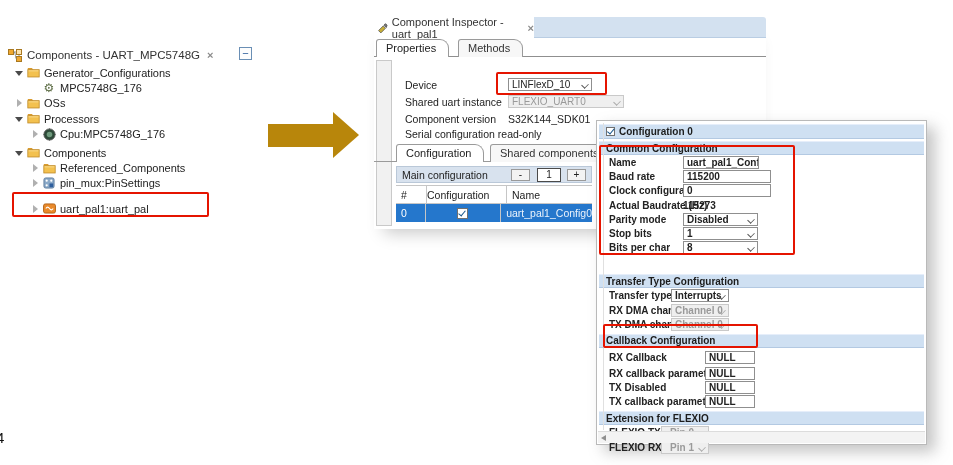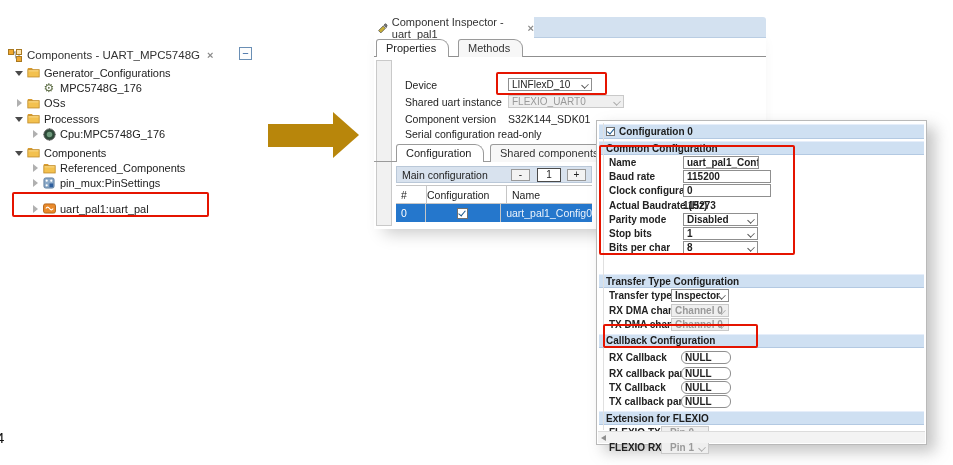--- a/index.html
+++ b/index.html
@@ -78,21 +78,21 @@
           font-size:10px;color:#1c1c1c;padding:0 0 0 7px;display:flex;align-items:center;box-sizing:content-box;white-space:nowrap;}
   .secbar.titlebar{margin-top:3px;height:13px;}
   .secbar.titlebar .cb{margin-right:4px;}
   .rrow{position:relative;height:14.2px;font-size:10px;}
   .rrow.tall{height:18px;}
   .rrow .lbl{position:absolute;left:12px;top:2px;white-space:nowrap;color:#222;}
   .rrow .fld{position:absolute;top:1px;}
   .rrow .ftext{position:absolute;top:2px;font-size:10px;}
   .sec-common .fld,.sec-common .ftext{left:86px;}
   .sec-transfer .fld{left:74px;}
-  .sec-callback .fld{left:84px;border-radius:6px;}
+  .sec-callback .fld{left:108px;}
   .sec-flexio .fld{left:64px;justify-content:flex-end;}
   .hscroll{position:absolute;left:1px;right:1px;bottom:1px;height:11px;background:#f3f3f3;border-top:1px solid #dcdcdc;}
   .hscroll .larr{position:absolute;left:3px;top:2.5px;width:0;height:0;
         border-right:5px solid #8f8f8f;border-top:3.5px solid transparent;border-bottom:3.5px solid transparent;}
 
   
   .arrow-shaft{left:268px;top:124px;width:65px;height:23px;background:#b8860b;}
   .arrow-head{left:333px;top:112px;width:0;height:0;border-left:26px solid #b8860b;
               border-top:23.5px solid transparent;border-bottom:23.5px solid transparent;}
   .slide-num{left:-4px;top:429px;font-size:15px;color:#111;}
@@ -352,21 +352,21 @@
         <span class="chev"></span>
         </span>
     </div>
   </div>
 
   <div class="secbar" style="margin-top:20px">Transfer Type Configuration</div>
   <div class="sec-transfer">
     <div class="rrow">
       <span class="lbl">Transfer type</span>
       <span class="fld tsel" style="width:58px">
-        <span>Inspector</span>
+        <span>Interrupts</span>
         <span class="chev"></span>
         </span>
     </div>
     <div class="rrow">
       <span class="lbl">RX DMA channel</span>
       <span class="fld tsel dis" style="width:58px">
         <span>Channel 0</span>
         <span class="chev"></span>
         </span>
     </div>
@@ -383,21 +383,21 @@
   <div class="sec-callback">
     <div class="rrow tall">
       <span class="lbl" style="top:4px">RX Callback</span>
       <span class="fld tinput" style="width:50px;top:3px">NULL</span>
     </div>
     <div class="rrow">
       <span class="lbl">RX callback parameter</span>
       <span class="fld tinput" style="width:50px">NULL</span>
     </div>
     <div class="rrow">
-      <span class="lbl">TX Callback</span>
+      <span class="lbl">TX Disabled</span>
       <span class="fld tinput" style="width:50px">NULL</span>
     </div>
     <div class="rrow">
       <span class="lbl">TX callback parameter</span>
       <span class="fld tinput" style="width:50px">NULL</span>
     </div>
   </div>
 
   <div class="secbar" style="margin-top:3px">Extension for FLEXIO</div>
   <div class="sec-flexio">

